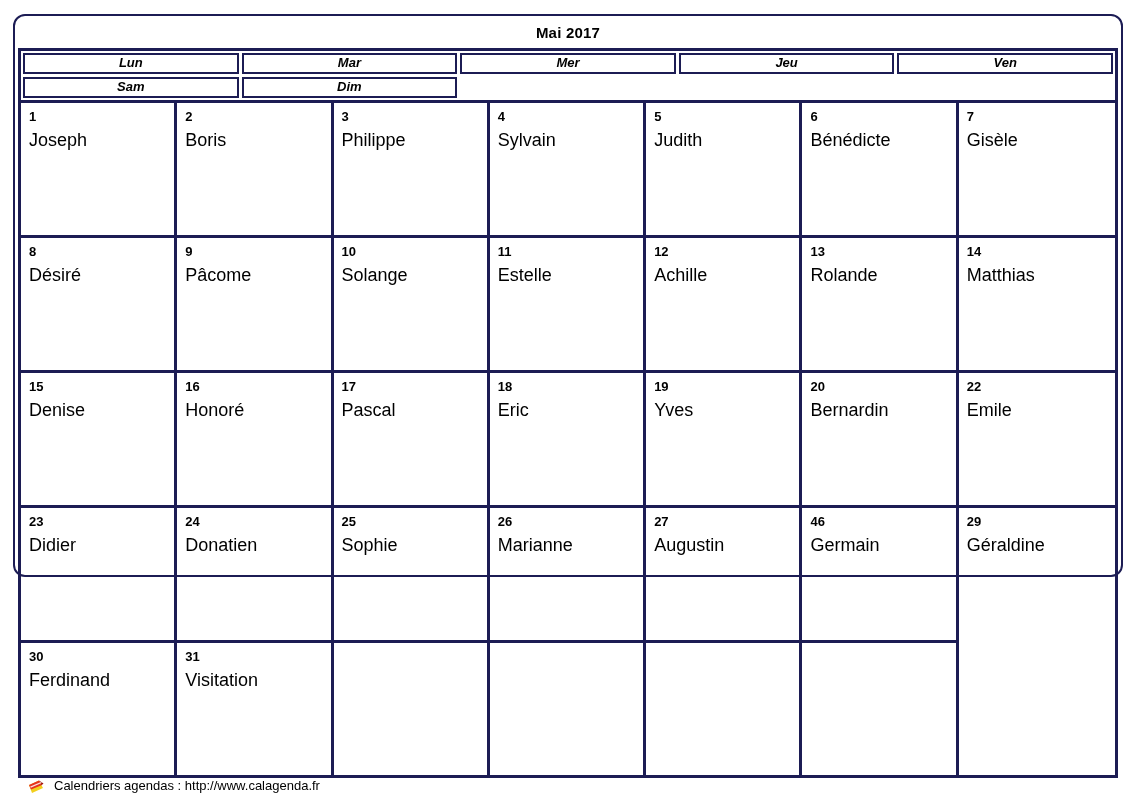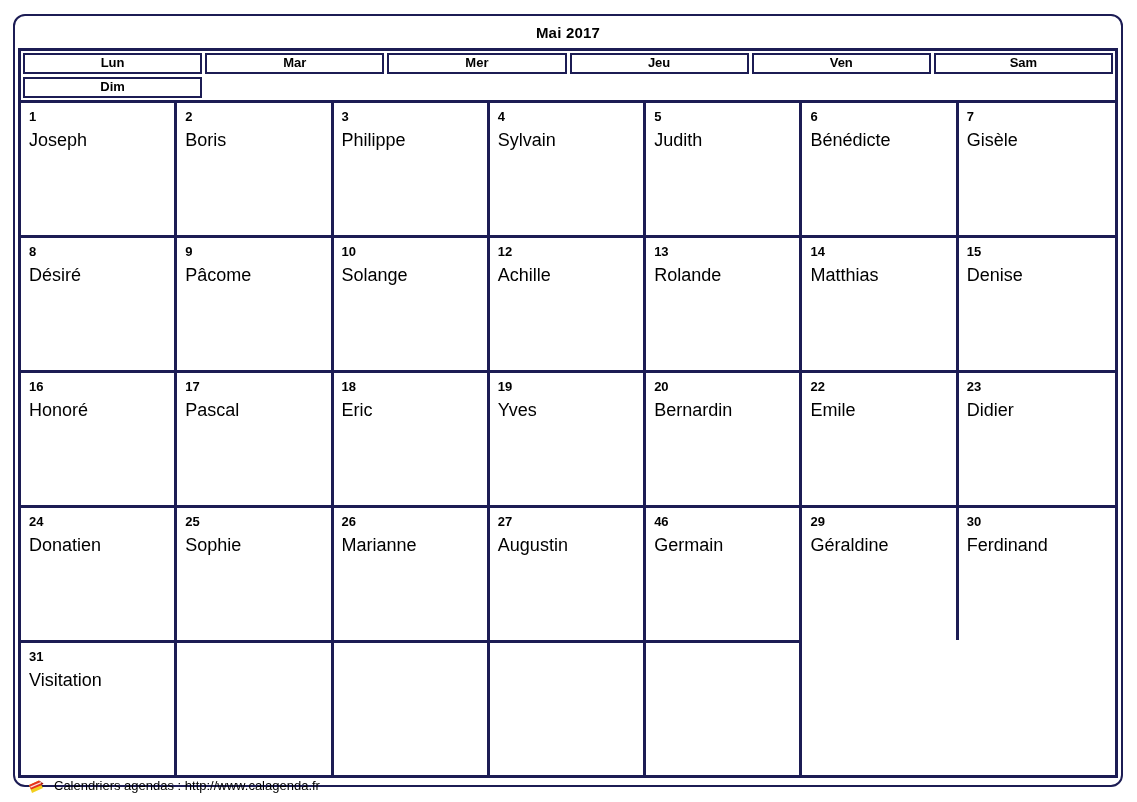--- a/index.html
+++ b/index.html
@@ -9,43 +9,44 @@
   body{
     width:1137px; height:802px;
     background:#ffffff;
     font-family:"Liberation Sans", sans-serif;
     color:#000;
     position:relative;
     overflow:hidden;
   }
   .frame{
     position:absolute; left:13px; top:14px;
-    width:1110px; height:773px;
+    width:1110px; height:563px;
     box-sizing:border-box;
     border:2px solid var(--navy);
     border-radius:12px;
     background:#fff;
     padding:2px 3px;
     display:flex; flex-direction:column;
   }
   .title{
     height:30px; line-height:30px;
     text-align:center;
     font-weight:bold; font-size:15px;
     letter-spacing:0.2px;
   }
   .cal{
     border:3px solid var(--navy);
     flex:none;
   }
   .hrow{
     display:grid;
-    grid-template-columns:repeat(6,1fr);
+    grid-template-columns:repeat(5,1fr);
     gap:3px;
     padding:2px;
+    font-style:italic;
   }
   .hcell{
     border:2px solid var(--navy);
     text-align:center;
     font-weight:bold;
     font-size:13px;
     padding:1px 0 2px 0;
     line-height:14px;
   }
   .grid{
@@ -137,20 +138,24 @@
         </div>
         <div class="cell">
           <div class="num">9</div>
           <div class="name">Pâcome</div>
         </div>
         <div class="cell">
           <div class="num">10</div>
           <div class="name">Solange</div>
         </div>
         <div class="cell">
+          <div class="num">11</div>
+          <div class="name">Estelle</div>
+        </div>
+        <div class="cell">
           <div class="num">12</div>
           <div class="name">Achille</div>
         </div>
         <div class="cell">
           <div class="num">13</div>
           <div class="name">Rolande</div>
         </div>
         <div class="cell">
           <div class="num">14</div>
           <div class="name">Matthias</div>

